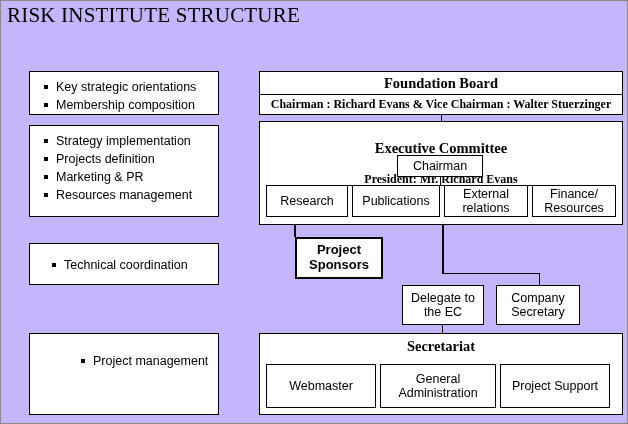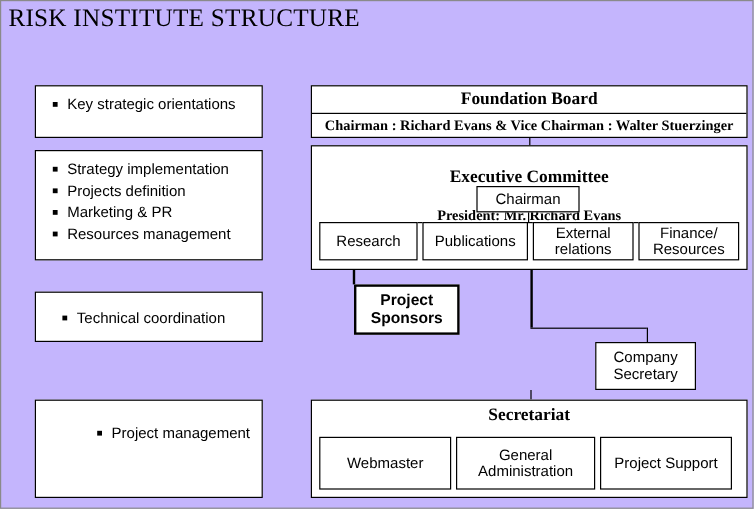--- a/index.html
+++ b/index.html
@@ -120,20 +120,21 @@
 </head>
 <body>
 
 <div id="page">
 
   <div id="title">RISK INSTITUTE STRUCTURE</div>
 
   <div class="bullet-panel" style="left:28px; top:70px; width:190px; height:44px;">
     <ul class="bullet-list">
       <li>Key strategic orientations</li>
+      <li>Membership composition</li>
     </ul>
   </div>
 
   <div class="bullet-panel" style="left:28px; top:242px; width:190px; height:42px; padding-top:12px;">
     <ul class="bullet-list" style="padding-left:22px;">
       <li>Technical coordination</li>
     </ul>
   </div>
 
   <div class="bullet-panel" style="left:28px; top:124px; width:190px; height:92px;">
@@ -187,20 +188,23 @@
 
   <div class="vline thick" style="left:293px; top:224px; height:12px;"></div>
   <div class="box thick centerbox" style="left:294px; top:236px; width:88px; height:42px;">
     <span class="node-label bold">Project Sponsors</span>
   </div>
 
   <div class="vline thick" style="left:441px; top:224px; height:48px;"></div>
   <div class="hline" style="left:441px; top:272px; width:97px;"></div>
   <div class="vline" style="left:538px; top:272px; height:12px;"></div>
 
+  <div class="box centerbox" style="left:401px; top:284px; width:82px; height:40px;">
+    <span class="node-label" style="padding:0 4px;">Delegate to the EC</span>
+  </div>
   <div class="box centerbox" style="left:495px; top:284px; width:84px; height:40px;">
     <span class="node-label" style="padding:0 4px;">Company Secretary</span>
   </div>
 
   <div class="vline" style="left:441px; top:324px; height:8px;"></div>
 
   <div class="box" style="left:258px; top:332px; width:364px; height:82px;">
     <div class="hdr-title" style="margin-top:4px;">Secretariat</div>
   </div>
 

